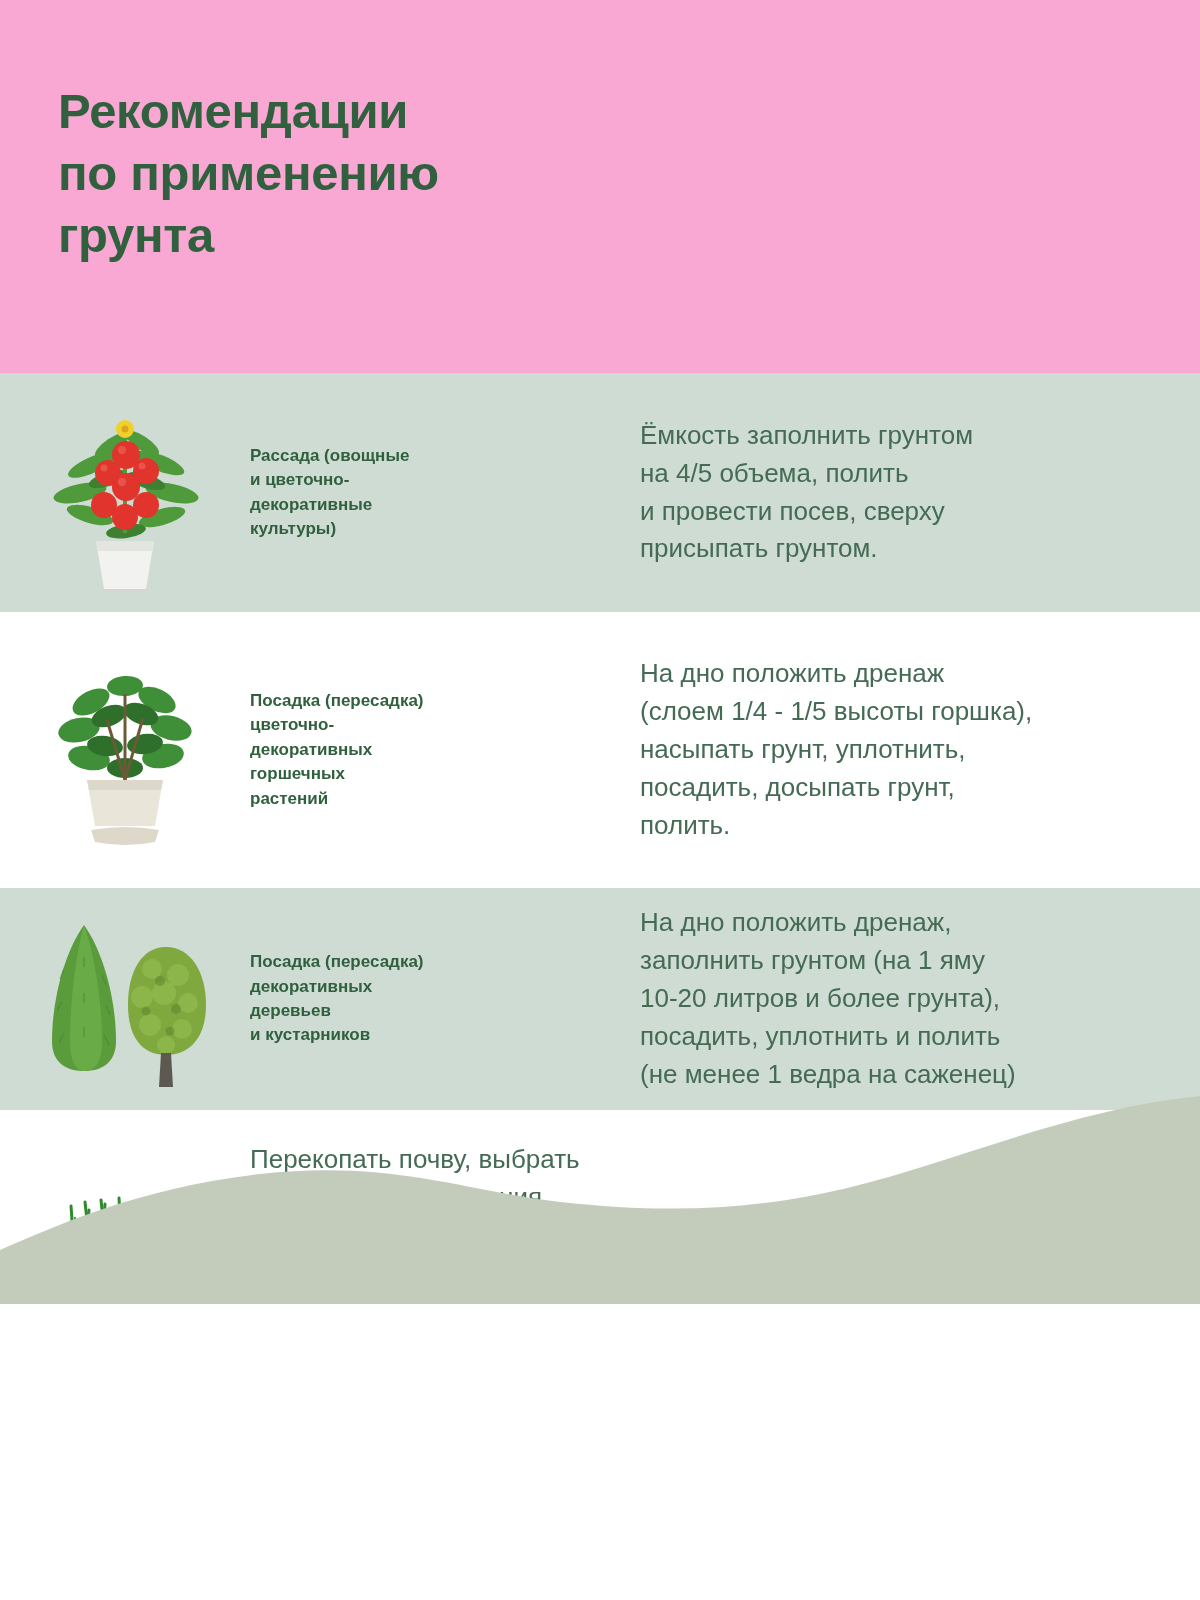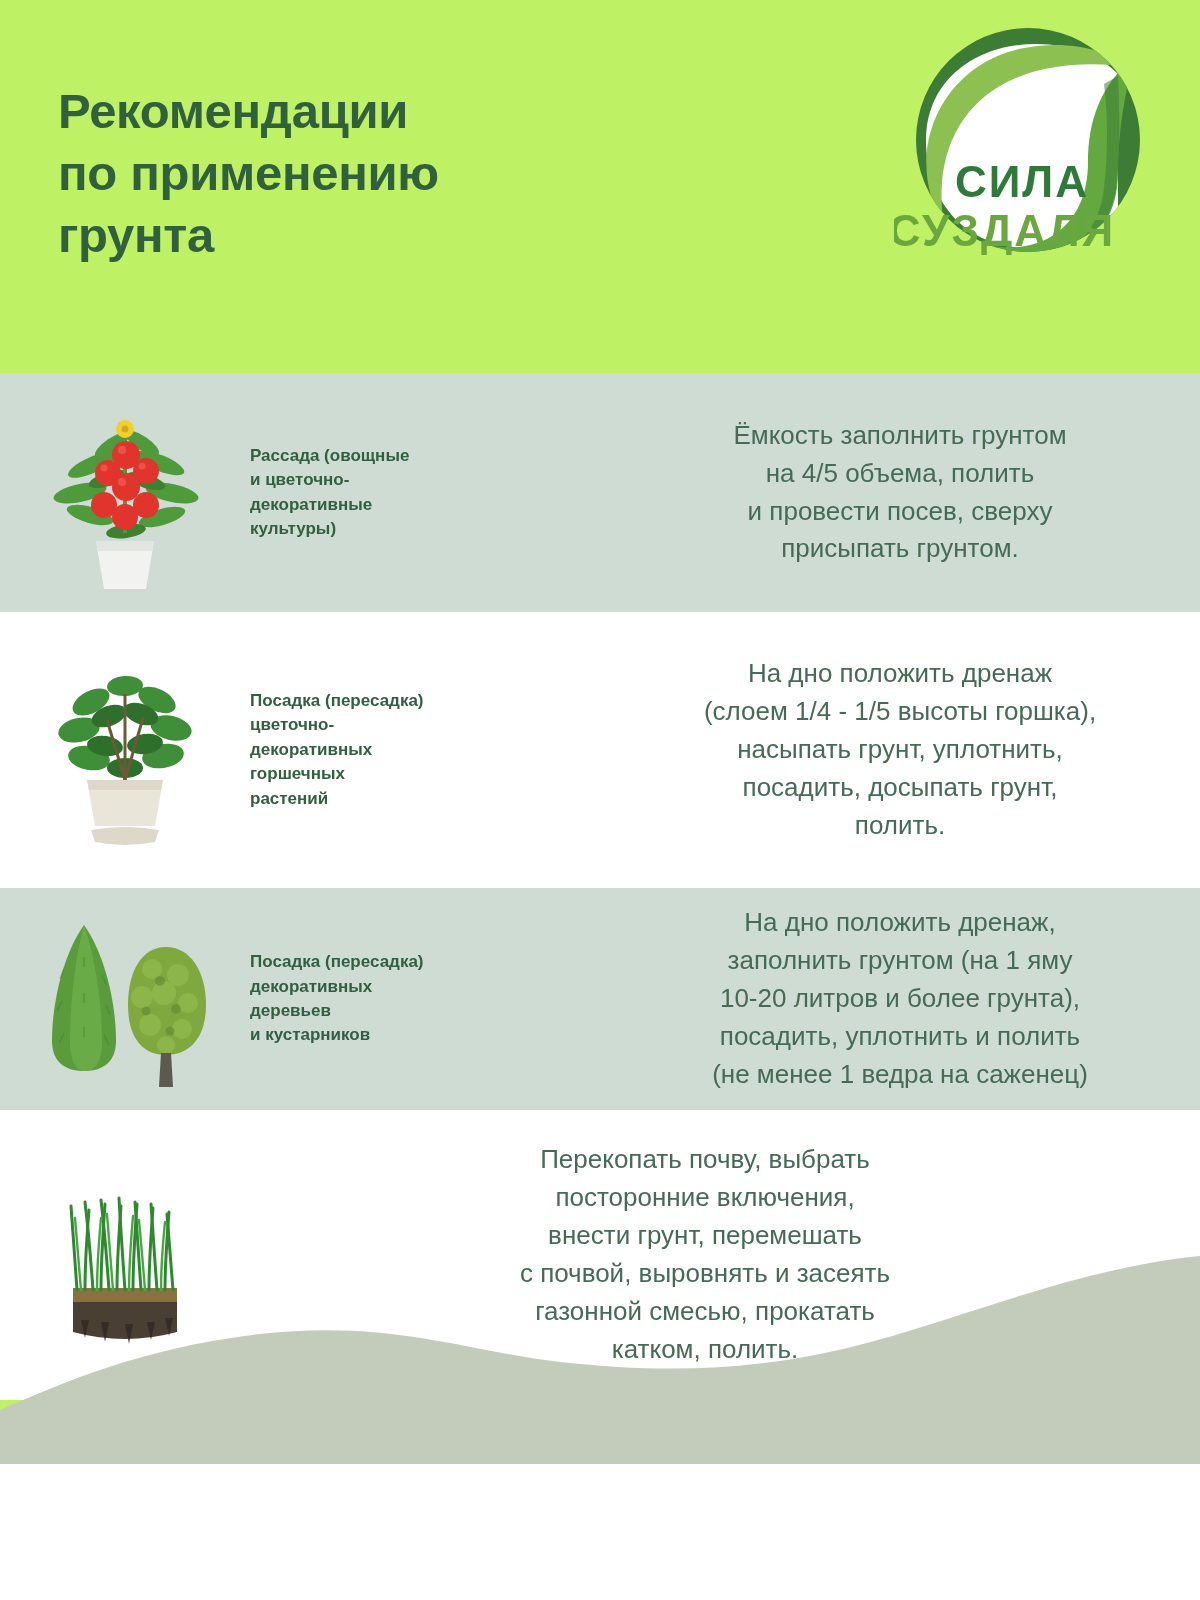--- a/index.html
+++ b/index.html
@@ -13,22 +13,22 @@
   body {
     font-family: "Liberation Sans", "DejaVu Sans", sans-serif;
     background: #ffffff;
     position: relative;
     overflow: hidden;
   }
 
   .page {
     position: relative;
     width: 1200px;
-    height: 1464px;
-    background: #bef264;
+    height: 1304px;
+    background: #f9a8d4;
     overflow: hidden;
   }
 
   
   .header {
     position: absolute;
     top: 0; left: 0;
     width: 1200px;
     height: 373px;
   }
@@ -91,21 +91,20 @@
   }
 
   .row-desc {
     flex: 1 1 auto;
     padding-right: 40px;
     font-size: 26px;
     line-height: 1.46;
     font-weight: 400;
     color: #456b55;
     white-space: pre-line;
-    text-align: center;
   }
 
   
   .bottom-wave {
     position: absolute;
     left: 0;
     bottom: 0;
     width: 1200px;
     height: 230px;
     pointer-events: none;
@@ -116,42 +115,20 @@
 <body>
 
 <div class="page">
 
   <div class="header">
 
     <h1 class="page-title">Рекомендации
 по применению
 грунта</h1>
 
-    <div class="logo">
-      <svg viewBox="0 0 268 258" xmlns="http://www.w3.org/2000/svg">
-
-        <defs>
-          <clipPath id="circClip">
-            <circle cx="134" cy="118" r="112"></circle>
-          </clipPath>
-        </defs>
-        <circle cx="134" cy="118" r="112" fill="#3d7c35"></circle>
-
-        <path d="M 32 118 C 32 58 82 22 142 22 C 178 22 206 34 224 52 L 224 190 C 200 212 168 226 134 226 C 74 226 32 182 32 118 Z" fill="#ffffff" clip-path="url(#circClip)"></path>
-
-        <path d="M 36 170 C 20 108 58 40 130 26 C 178 17 216 30 240 46 C 206 40 160 40 122 56 C 78 74 52 112 48 160 C 46 186 50 210 58 226 C 44 212 40 192 36 170 Z" fill="#8cc152" clip-path="url(#circClip)"></path>
-
-        <path d="M 242 34 C 230 70 224 112 224 150 C 224 196 200 226 160 236 C 128 244 100 236 82 220 C 106 228 136 228 158 214 C 184 198 194 170 194 140 C 194 100 206 62 242 34 Z" fill="#63a93f" clip-path="url(#circClip)"></path>
-
-        <path d="M 224 54 C 226 96 226 136 222 166 C 216 206 192 230 158 237 C 190 224 206 200 210 166 C 214 132 214 92 210 62 Z" fill="#3d7c35" opacity="0.55" clip-path="url(#circClip)"></path>
-
-        <text x="128" y="175" text-anchor="middle" font-family="'Liberation Sans', sans-serif" font-size="44" font-weight="700" letter-spacing="2" fill="#2f7a3a">СИЛА</text>
-        <text x="108" y="224" text-anchor="middle" font-family="'Liberation Sans', sans-serif" font-size="44" font-weight="700" letter-spacing="2" fill="#6aa83f">СУЗДАЛЯ</text>
-      </svg>
-    </div>
   </div>
 
   <div class="rows">
 
     <div class="row shaded" style="top:373px; height:239px;">
       <div class="row-figure">
         <svg width="150" height="200" viewBox="0 0 150 200" xmlns="http://www.w3.org/2000/svg">
 
           <g fill="#4f9a3a">
             <ellipse cx="42" cy="72" rx="26" ry="8" transform="rotate(-24 42 72)"></ellipse>

